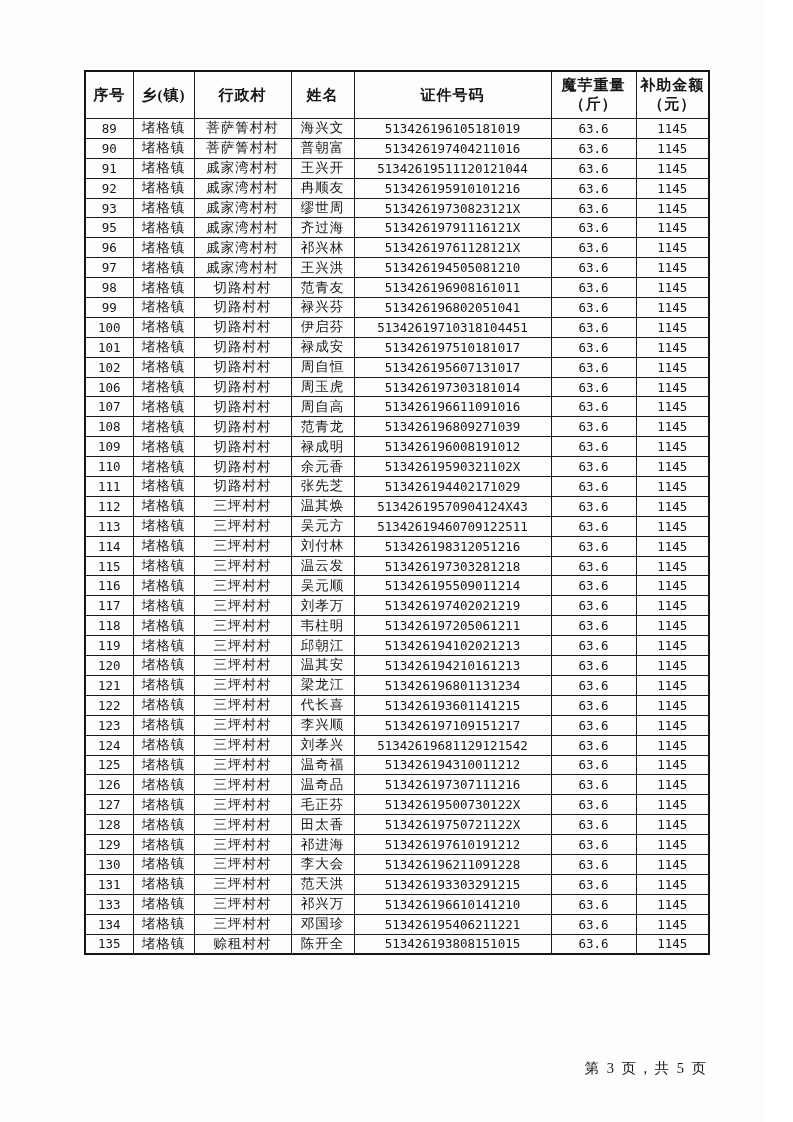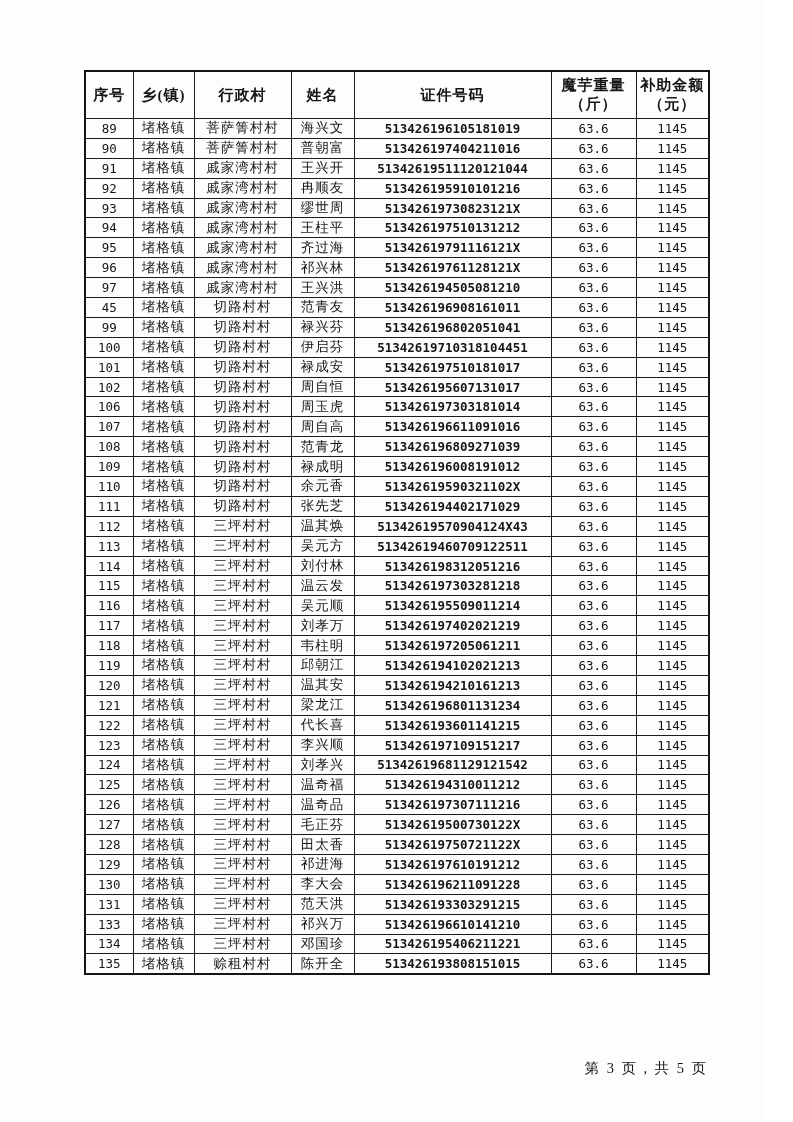--- a/index.html
+++ b/index.html
@@ -49,21 +49,20 @@
   }
   td.num {
     font-family: "DejaVu Sans Mono", "Liberation Mono", monospace;
     font-size: 12.5px;
     letter-spacing: 0px;
   }
   td.id {
     font-family: "DejaVu Sans Mono", "Liberation Mono", monospace;
     font-size: 12.5px;
     letter-spacing: 0px;
-    font-weight: bold;
   }
   .footer {
     position: absolute;
     left: 84px;
     top: 1059px;
     width: 624px;
     text-align: right;
     font-size: 14.5px;
     letter-spacing: 2px;
   }
@@ -149,29 +148,20 @@
         <tr>
           <td class="num">93</td>
           <td class="cn">堵格镇</td>
           <td class="cn">戚家湾村村</td>
           <td class="cn">缪世周</td>
           <td class="id">51342619730823121X</td>
           <td class="num">63.6</td>
           <td class="num">1145</td>
         </tr>
         <tr>
-          <td class="num">94</td>
-          <td class="cn">堵格镇</td>
-          <td class="cn">戚家湾村村</td>
-          <td class="cn">王柱平</td>
-          <td class="id">513426197510131212</td>
-          <td class="num">63.6</td>
-          <td class="num">1145</td>
-        </tr>
-        <tr>
           <td class="num">95</td>
           <td class="cn">堵格镇</td>
           <td class="cn">戚家湾村村</td>
           <td class="cn">齐过海</td>
           <td class="id">51342619791116121X</td>
           <td class="num">63.6</td>
           <td class="num">1145</td>
         </tr>
         <tr>
           <td class="num">96</td>
@@ -185,21 +175,21 @@
         <tr>
           <td class="num">97</td>
           <td class="cn">堵格镇</td>
           <td class="cn">戚家湾村村</td>
           <td class="cn">王兴洪</td>
           <td class="id">513426194505081210</td>
           <td class="num">63.6</td>
           <td class="num">1145</td>
         </tr>
         <tr>
-          <td class="num">45</td>
+          <td class="num">98</td>
           <td class="cn">堵格镇</td>
           <td class="cn">切路村村</td>
           <td class="cn">范青友</td>
           <td class="id">513426196908161011</td>
           <td class="num">63.6</td>
           <td class="num">1145</td>
         </tr>
         <tr>
           <td class="num">99</td>
           <td class="cn">堵格镇</td>

